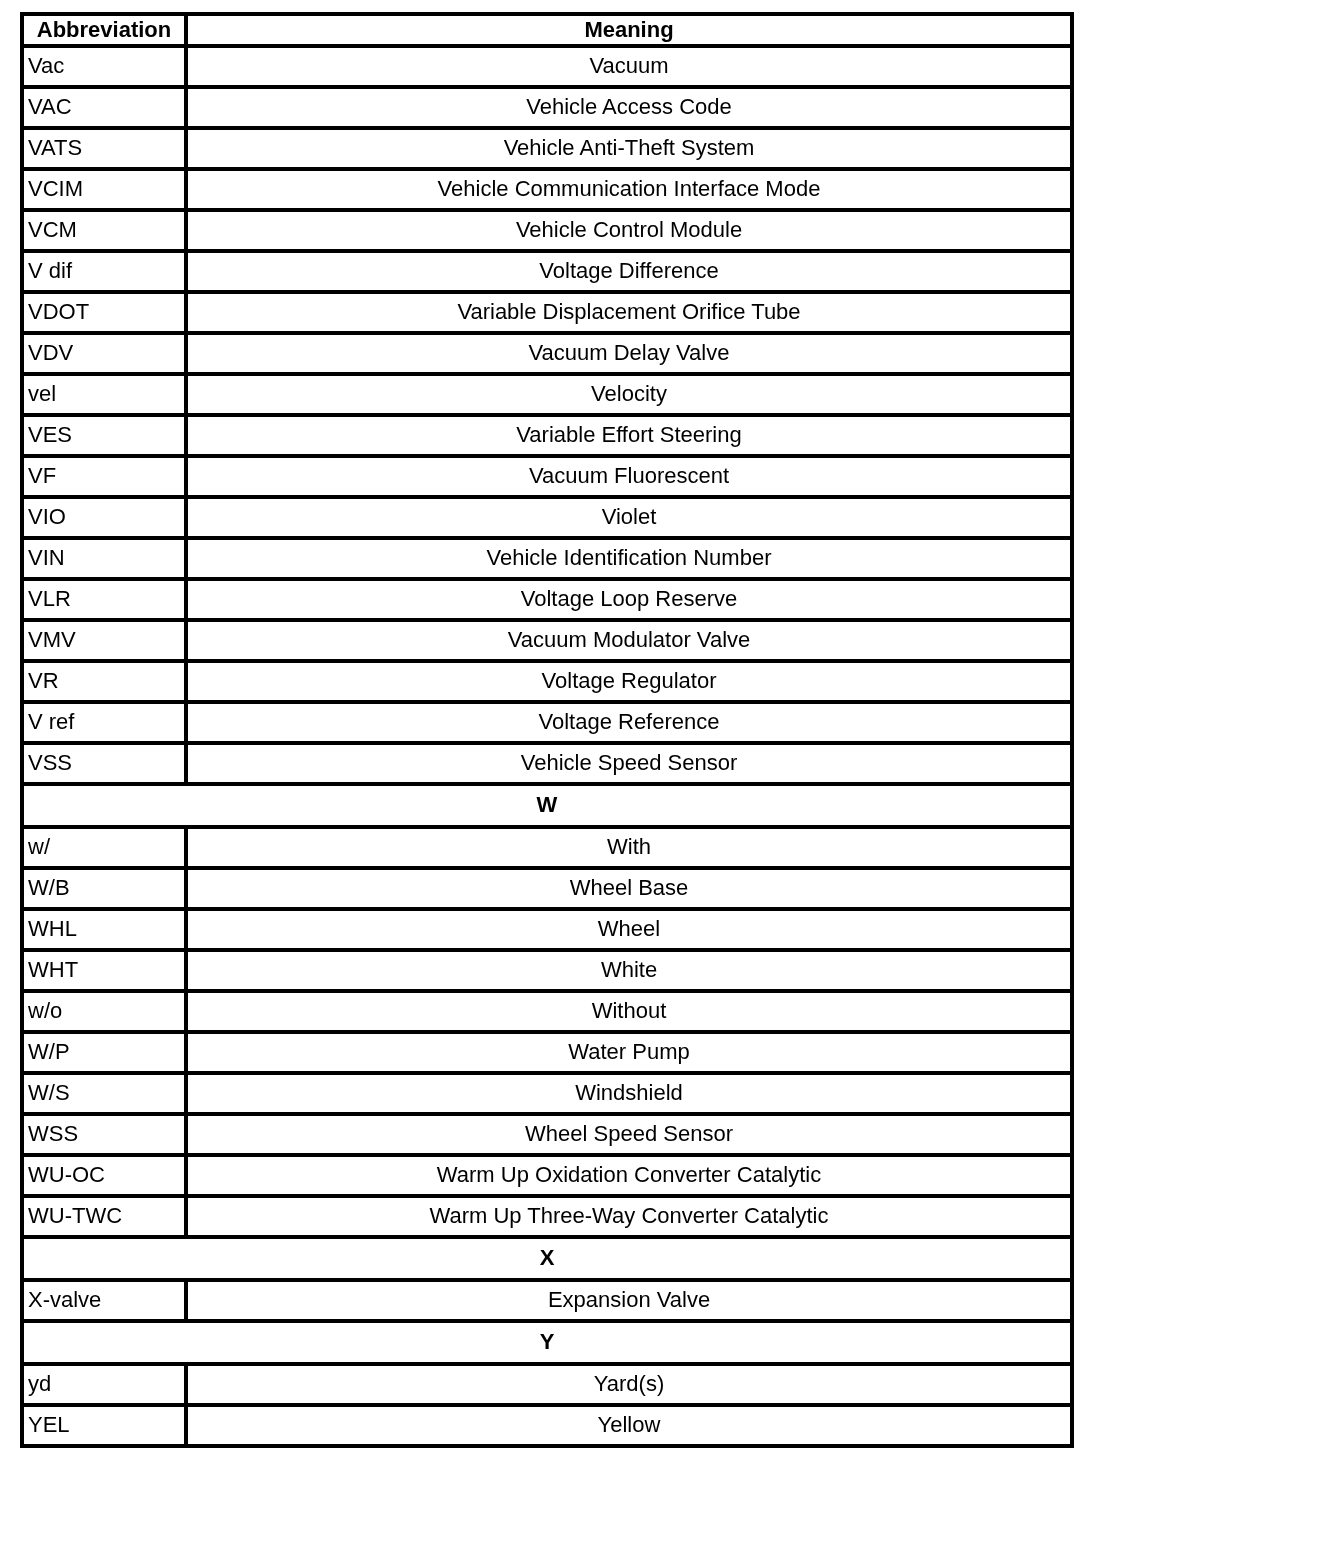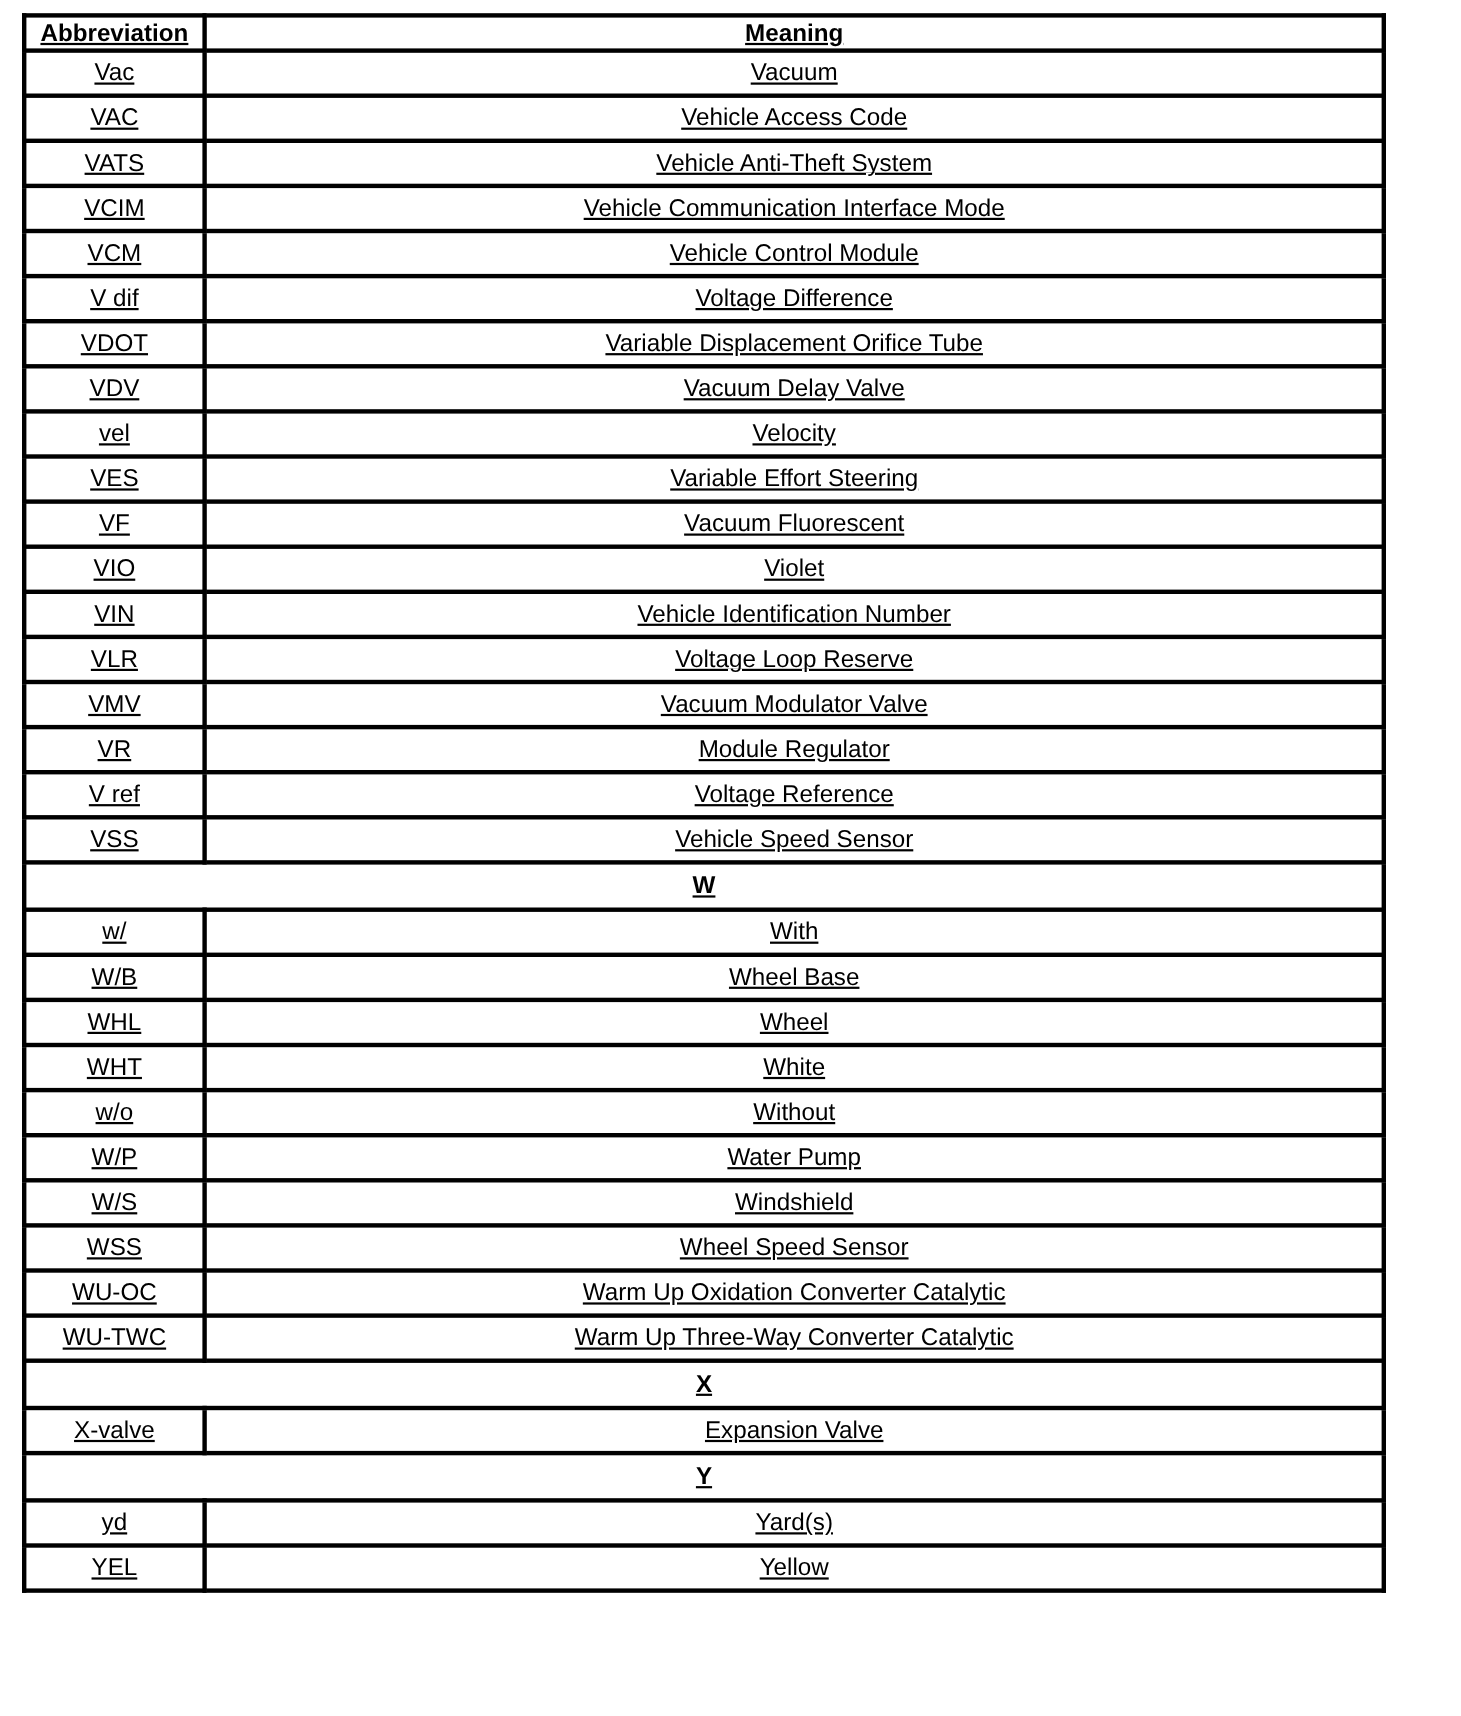--- a/index.html
+++ b/index.html
@@ -12,43 +12,41 @@
     height: 1560px;
     position: relative;
     font-family: "Liberation Sans", sans-serif;
     color: #000000;
   }
   table.abbr-table {
     border-collapse: collapse;
     position: absolute;
     left: 20px;
     top: 12px;
-    width: 1240px;
+    width: 1054px;
     table-layout: fixed;
-    text-decoration: underline;
   }
   .abbr-table th,
   .abbr-table td {
     border: 4px solid #000000;
     font-size: 22px;
     line-height: 1.1;
     overflow: hidden;
     white-space: nowrap;
     vertical-align: middle;
   }
   .abbr-table th {
     height: 28px;
     font-weight: bold;
     text-align: center;
     padding: 0 4px;
   }
   col.c-abbr { width: 164px; }
   .abbr-table td { height: 37px; }
   td.abbr-cell {
-    text-align: center;
     padding: 0 4px;
   }
   td.meaning-cell {
     text-align: center;
     padding: 0 9px;
   }
   td.section-cell {
     text-align: center;
     font-weight: bold;
   }
@@ -123,21 +121,21 @@
       <tr>
         <td class="abbr-cell">VLR</td>
         <td class="meaning-cell">Voltage Loop Reserve</td>
       </tr>
       <tr>
         <td class="abbr-cell">VMV</td>
         <td class="meaning-cell">Vacuum Modulator Valve</td>
       </tr>
       <tr>
         <td class="abbr-cell">VR</td>
-        <td class="meaning-cell">Module Regulator</td>
+        <td class="meaning-cell">Voltage Regulator</td>
       </tr>
       <tr>
         <td class="abbr-cell">V ref</td>
         <td class="meaning-cell">Voltage Reference</td>
       </tr>
       <tr>
         <td class="abbr-cell">VSS</td>
         <td class="meaning-cell">Vehicle Speed Sensor</td>
       </tr>
       <tr>

